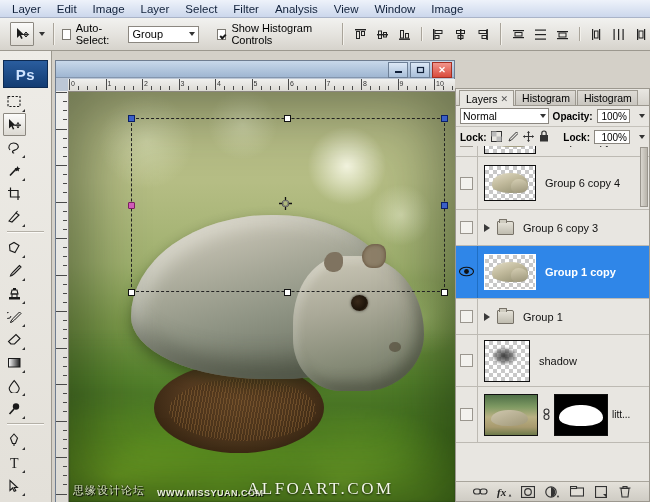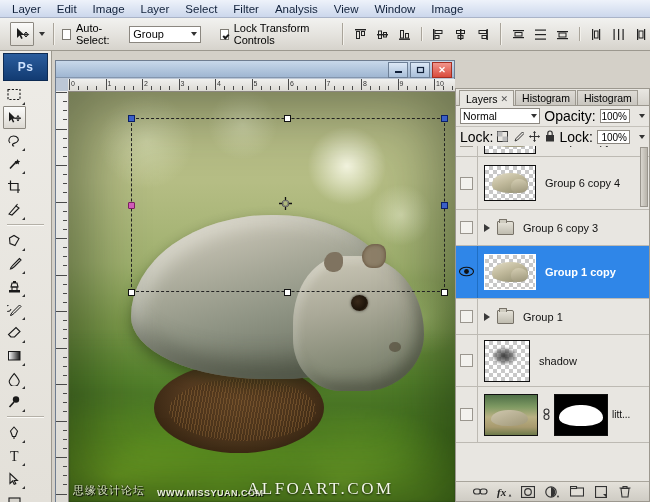--- a/index.html
+++ b/index.html
@@ -43,23 +43,23 @@
   .align-grp{display:flex;align-items:center;gap:3px;}
   .abtn{width:17px;height:17px;border:1px solid transparent;display:flex;align-items:center;justify-content:center;}
   .abtn svg{display:block;}
 
   
   .toolbox{
     position:absolute;left:0;top:51px;width:52px;height:451px;
     background:linear-gradient(to bottom,#eeece7,#e3e0d9);
     border-right:1px solid #9c988f;box-sizing:border-box;
   }
-  .ps-logo{height:26px;margin:2px 3px 2px 3px;background:linear-gradient(to bottom,#2a5d9e,#123b72);
+  .ps-logo{height:26px;margin:9px 3px 2px 3px;background:linear-gradient(to bottom,#2a5d9e,#123b72);
     border:1px solid #0d2a52;display:flex;align-items:center;justify-content:center;
-    color:#cfe3ff;font-weight:bold;font-size:12px;letter-spacing:0.5px;}
+    color:#cfe3ff;font-weight:bold;font-size:15px;letter-spacing:0.5px;}
   .tgrid{display:flex;flex-wrap:wrap;padding:0 3px;}
   .tool{width:23px;height:23px;display:flex;align-items:center;justify-content:center;position:relative;box-sizing:border-box;}
   .tool.sel{border:1px solid #8c8880;background:linear-gradient(to bottom,#fcfcfb,#dcd9d2);border-radius:1px;}
   .tool .cor{position:absolute;right:1px;bottom:1px;width:0;height:0;border-left:3px solid transparent;border-bottom:3px solid #333;}
   .tdiv{height:1px;background:#b4b0a7;margin:3px 4px;border-bottom:1px solid #fbfaf7;}
 
   
   .docwin{position:absolute;left:55px;top:60px;width:400px;height:442px;border:1px solid #6f7d90;box-sizing:border-box;background:#bcc7d6;}
   .doctitle{
     height:17px;background:linear-gradient(to bottom,#c8d8ea,#9fb6d2);
@@ -141,21 +141,21 @@
     border-bottom:1px solid #9c988f;box-sizing:border-box;padding-left:3px;}
   .ptab{font-size:10.5px;padding:2px 5px 2px 6px;border:1px solid #9c988f;border-bottom:none;
     background:linear-gradient(to bottom,#dedbd5,#c9c6bf);margin-right:1px;display:flex;align-items:center;gap:3px;height:15px;box-sizing:border-box;}
   .ptab.active{background:#e8e6e1;position:relative;top:1px;height:16px;}
   .ptab .x{font-size:9px;color:#555;}
   .prow{height:21px;display:flex;align-items:center;padding:0 4px;box-sizing:border-box;gap:4px;border-bottom:1px solid #c5c2bb;}
   .mode-combo{width:96px;height:16px;background:#fff;border:1px solid #8b8780;display:flex;align-items:center;
     justify-content:space-between;padding:0 2px;box-sizing:border-box;font-size:10.5px;}
   .num-field{width:36px;height:14px;background:#fff;border:1px solid #8b8780;display:flex;align-items:center;
     justify-content:flex-end;padding-right:2px;box-sizing:border-box;font-size:10px;}
-  .lbl{font-size:14px;}
+  .lbl{font-size:10px;font-weight:bold;}
   .lockicons{display:flex;align-items:center;gap:5px;}
 
   .layerlist{position:absolute;left:0;top:57px;width:193px;height:335px;overflow:hidden;background:#e8e6e1;}
   .lrow{height:53px;display:flex;align-items:center;border-bottom:1px solid #bdbab3;box-sizing:border-box;position:relative;}
   .lrow.sel{background:#2f86e8;}
   .lrow.sel .lname{color:#fff;font-weight:bold;}
   .lrow.short{height:36px;}
   .eyecell{width:22px;height:100%;display:flex;align-items:center;justify-content:center;border-right:1px solid #bdbab3;box-sizing:border-box;}
   .eyebox{width:13px;height:13px;border:1px solid #9a968e;background:#f3f2ee;box-sizing:border-box;display:flex;align-items:center;justify-content:center;}
   .thumb{width:50px;height:34px;border:1px solid #111;margin-left:6px;flex:none;overflow:hidden;position:relative;background:#fff;}
@@ -218,21 +218,21 @@
 
     <span class="chk"></span>
     <span class="opt-label">Auto-Select:</span>
     <div class="combo">
       <span>Group</span>
       <span class="tri-down"></span>
     </div>
 
     <div style="width:24px"></div>
     <span class="chk on"></span>
-    <span class="opt-label">Lock Transform Controls</span>
+    <span class="opt-label">Show Histogram Controls</span>
 
     <div class="vsep" style="margin-left:14px"></div>
 
     <div class="align-grp">
       <div class="abtn">
           <svg width="13" height="13">
             <rect x="1" y="1" width="11" height="1.4" fill="#222"></rect>
             <rect x="2.5" y="3.5" width="3" height="7" fill="none" stroke="#222" stroke-width="1"></rect>
             <rect x="7.5" y="3.5" width="3" height="4" fill="none" stroke="#222" stroke-width="1"></rect>
           </svg>

